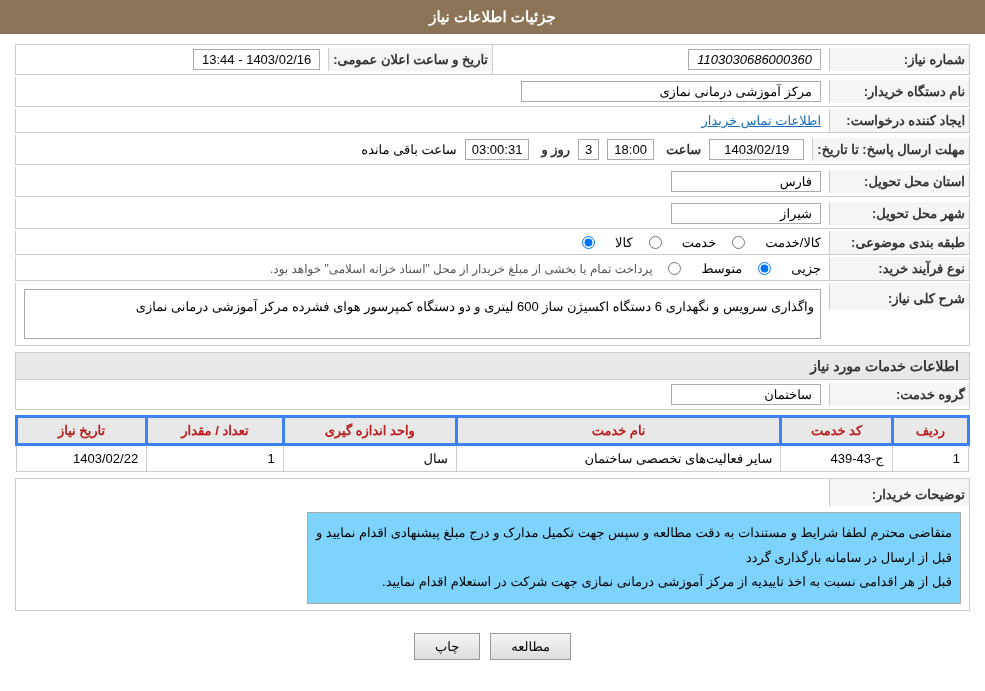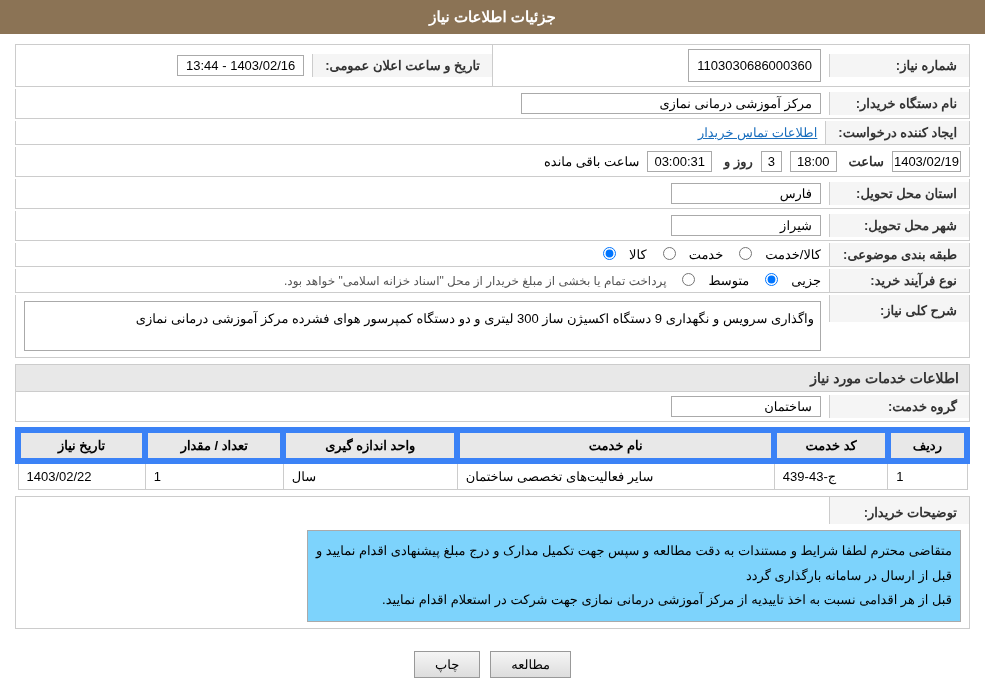--- a/index.html
+++ b/index.html
@@ -22,21 +22,21 @@
       padding: 8px 12px;
       font-size: 15px;
       font-weight: bold;
     }
     .content {
       padding: 10px 15px;
     }
     .label {
       background: #f5f5f5;
       border-left: 1px solid #ccc;
-      padding: 4px 12px;
+      padding: 4px 4px;
       font-weight: bold;
       color: #333;
       min-width: 140px;
       text-align: right;
       white-space: nowrap;
     }
     .value {
       padding: 4px 8px;
       flex: 1;
       text-align: right;
@@ -47,40 +47,40 @@
       text-decoration: underline;
     }
     .radio-group {
       display: flex;
       gap: 16px;
       align-items: center;
       direction: rtl;
     }
     .radio-item {
       display: flex;
-      align-items: flex-start;
-      gap: 13px;
+      align-items: center;
+      gap: 20px;
     }
     table {
       width: 100%;
       border-collapse: collapse;
       margin: 5px 0;
     }
     th {
       background: #e8e8e8;
-      border: 6px solid #3b82f6;
+      border: 3px solid #3b82f6;
       padding: 5px 8px;
       text-align: center;
       font-weight: bold;
-      color: #000000;
+      color: #b91c1c;
     }
     td {
       border: 1px solid #ccc;
       padding: 5px 8px;
-      text-align: left;
+      text-align: right;
     }
     .button-row {
       display: flex;
       justify-content: center;
       gap: 10px;
       padding: 12px;
     }
     .btn {
       padding: 5px 20px;
       border: 1px solid #999;
@@ -106,21 +106,21 @@
   <div class="header-bar">
     <span>جزئیات اطلاعات نیاز</span>
   </div>
 
   <div class="content main-wrapper">
 
     <div style="display:flex; border:1px solid #ccc; margin-bottom:2px;">
       <div style="display:flex; align-items:center; flex:1; border-left:1px solid #ccc;">
         <div class="label">شماره نیاز:</div>
         <div class="value">
-          <span style="border:1px solid #aaa; padding:8px 8px; background:#fff; display:inline-block;">1103030686000360</span>
+          <span style="border:1px solid #aaa; padding:2px 8px; background:#fff; display:inline-block;font-style:italic;">1103030686000360</span>
         </div>
       </div>
       <div style="display:flex; align-items:center; flex:1;">
         <div class="label">تاریخ و ساعت اعلان عمومی:</div>
         <div class="value">
           <span style="border:1px solid #aaa; padding:2px 8px; background:#fff; display:inline-block;">1403/02/16 - 13:44</span>
         </div>
       </div>
     </div>
 
@@ -137,23 +137,24 @@
       <div style="display:flex; align-items:center; width:100%;">
         <div class="label" style="min-width:140px;">ایجاد کننده درخواست:</div>
         <div class="value" style="display:flex; align-items:center; gap:8px;">
           <span class="blue-link">اطلاعات تماس خریدار</span>
         </div>
       </div>
     </div>
 
     <div style="display:flex; border:1px solid #ccc; border-top:none; margin-bottom:2px;">
       <div style="display:flex; align-items:center; width:100%;">
+        <div class="label" style="min-width:140px;">مهلت ارسال پاسخ: تا تاریخ:</div>
         <div class="value">
           <div style="display:flex; align-items:center; gap:8px; direction:rtl;">
-            <span style="border:1px solid #aaa; padding:2px 1px; background:#fff;">1403/02/19</span>
+            <span style="border:1px solid #aaa; padding:2px 14px; background:#fff;">1403/02/19</span>
             <span class="inline-label">ساعت</span>
             <span style="border:1px solid #aaa; padding:2px 6px; background:#fff;">18:00</span>
             <span style="border:1px solid #aaa; padding:2px 6px; background:#fff; min-width:20px;">3</span>
             <span class="inline-label">روز و</span>
             <span style="border:1px solid #aaa; padding:2px 6px; background:#fff;">03:00:31</span>
             <span>ساعت باقی مانده</span>
           </div>
         </div>
       </div>
     </div>
@@ -214,21 +215,21 @@
             <span style="font-size:12px; color:#555;">پرداخت تمام یا بخشی از مبلغ خریدار از محل "اسناد خزانه اسلامی" خواهد بود.</span>
           </div>
         </div>
       </div>
     </div>
 
     <div style="display:flex; border:1px solid #ccc; border-top:none; margin-bottom:6px;">
       <div style="display:flex; align-items:flex-start; width:100%;">
         <div class="label" style="min-width:140px; padding-top:8px;">شرح کلی نیاز:</div>
         <div style="flex:1; padding:6px 8px;">
-          <div style="border:1px solid #aaa; padding:6px; background:#fff; min-height:50px; text-align:right; direction:rtl; line-height:1.7;">واگذاری سرویس و نگهداری 9 دستگاه اکسیژن ساز 300 لیتری و دو دستگاه کمپرسور هوای فشرده مرکز آموزشی درمانی نمازی</div>
+          <div style="border:1px solid #aaa; padding:6px; background:#fff; min-height:50px; text-align:right; direction:rtl; line-height:1.7;">واگذاری سرویس و نگهداری 6 دستگاه اکسیژن ساز 600 لیتری و دو دستگاه کمپرسور هوای فشرده مرکز آموزشی درمانی نمازی</div>
         </div>
       </div>
     </div>
 
     <div style="background:#e8e8e8; border:1px solid #ccc; border-bottom:none; padding:5px 10px; font-weight:bold; font-size:14px; color:#333; text-align:right;">اطلاعات خدمات مورد نیاز</div>
 
     <div style="display:flex; border:1px solid #ccc; margin-bottom:2px;">
       <div style="display:flex; align-items:center; width:100%;">
         <div class="label" style="min-width:140px;">گروه خدمت:</div>
         <div class="value">

